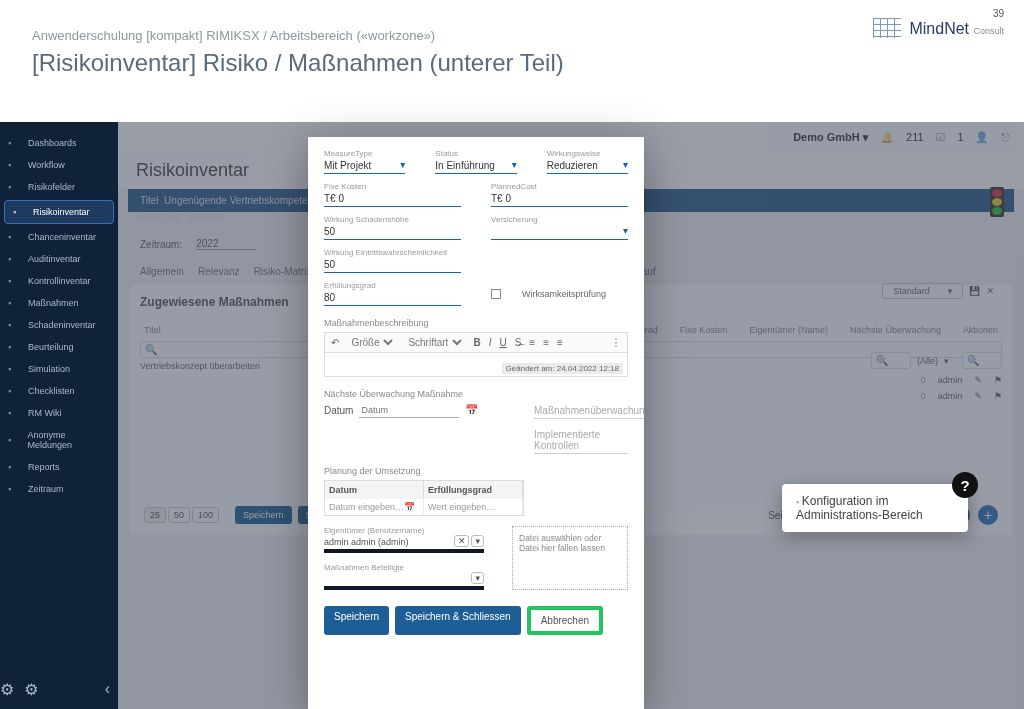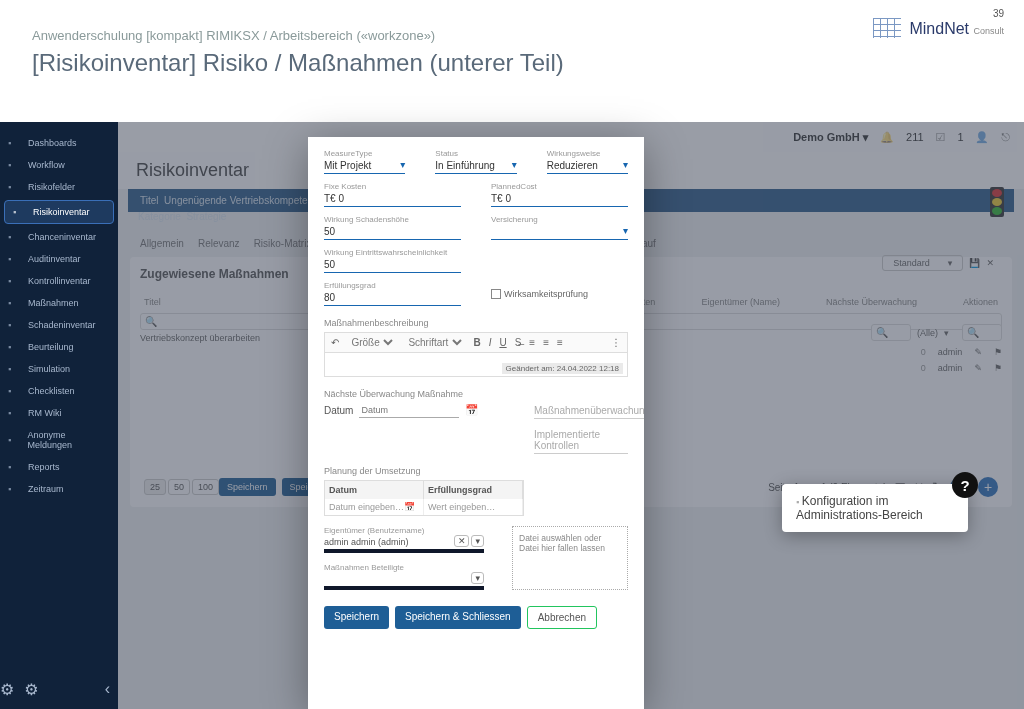--- a/index.html
+++ b/index.html
@@ -37,24 +37,24 @@
 .yearbar { display:flex; align-items:center; gap:14px; padding:8px 22px; font-size:10px; color:#555; opacity:.8; }
 .yearbar .year { border-bottom:1px solid #8aa; width:60px; }
 
 .tabs-row { display:flex; gap:14px; padding:8px 22px; font-size:10px; color:#666; opacity:.75; }
 .card { background:#fff; margin:0 12px; border-radius:4px; padding:10px; opacity:.85; font-size:10px; color:#555; }
 .card .card-title { font-size:12px; font-weight:600; margin-bottom:10px; }
 .card input[type=text] { width:100%; border:1px solid #ddd; border-radius:3px; padding:2px 4px; font-size:10px; }
 
 .table-head { display:flex; gap:30px; padding:6px 4px; font-size:9px; color:#888; }
 .table-head .col { min-width:50px; }
-.table-head .right-cols { margin-left:auto; display:flex; gap:46px; }
+.table-head .right-cols { margin-left:auto; display:flex; gap:22px; }
 .tiny-row { display:flex; align-items:center; gap:6px; font-size:9px; color:#666; padding:3px 0; }
 .pager-bar { display:flex; align-items:center; justify-content:space-between; padding:8px 4px 2px; font-size:10px; }
-.pager-bar .left { display:flex; gap:0; align-items:center; }
+.pager-bar .left { display:flex; gap:16px; align-items:center; }
 .pager-bar .sizes { display:flex; gap:2px; }
 .pager-bar .sizes span { padding:2px 5px; border:1px solid #ccc; border-radius:3px; font-size:9px; }
 .pager-bar .btns { display:flex; gap:6px; }
 .pager-bar .btns .b { background:#1e5e96; color:#fff; font-size:9px; padding:4px 8px; border-radius:3px; cursor:pointer; }
 .pager-bar .btns .b.gh { background:#888; }
 .pager-bar .right { display:flex; gap:8px; align-items:center; }
 .pager-bar .right .circle { width:20px; height:20px; border-radius:50%; background:#1e5e96; color:#fff; display:flex; align-items:center; justify-content:center; font-size:14px; }
 .pager-bar .right .circle.plus { background:#2a70bd; }
 .pager-bar .right .ico-s { color:#666; font-size:12px; }
 
@@ -78,22 +78,22 @@
 .plan-tbl .head div { flex:1; padding:4px; border-right:1px solid #ddd; font-weight:600; }
 .plan-tbl .row { display:flex; }
 .plan-tbl .row div { flex:1; padding:3px 4px; border-right:1px solid #eee; color:#999; display:flex; align-items:center; gap:0; }
 .owner-line { display:flex; gap:28px; margin-top:10px; }
 .owner-line .sel { flex:0 0 140px; border-bottom:4px solid #0f172a; font-size:9px; position:relative; padding:2px 0; }
 .owner-line .sel .acts { position:absolute; right:0; top:0; display:flex; gap:2px; }
 .owner-line .sel .acts span { border:1px solid #bbb; border-radius:3px; padding:0 3px; font-size:9px; }
 .file-drop { flex:1; border:1px dotted #aaa; padding:6px; font-size:8.5px; color:#888; }
 .modal-buttons { display:flex; gap:6px; margin-top:16px; }
 .modal-buttons .mb { background:#1e5e96; color:#fff; padding:5px 10px; border-radius:3px; font-size:10px; cursor:pointer; }
-.modal-buttons .mb.cancel { background:#fff; color:#555; border:1px solid #22c55e; }
-.checkbox { display:flex; align-items:center; gap:3px; font-size:9px; color:#666; }
+.modal-buttons .mb.cancel { background:#fff; color:#555; border:4px solid #22c55e; }
+.checkbox { display:flex; align-items:center; gap:21px; font-size:9px; color:#666; }
 .checkbox .box { width:10px; height:10px; border:1px solid #888; }
 
 .callout { position:absolute; right:56px; top:362px; width:186px; background:#fff; border-radius:4px; padding:10px 14px; box-shadow:0 4px 18px rgba(0,0,0,.3); font-size:12px; color:#444; z-index:6; }
 .callout .q { position:absolute; right:-10px; top:-12px; width:26px; height:26px; border-radius:50%; background:#111; color:#fff; display:flex; align-items:center; justify-content:center; font-weight:700; font-size:15px; }
 .callout::before { content:"▪ "; color:#aaa; font-size:9px; }
 
 .list-standard { position:absolute; right:18px; top:-2px; display:flex; align-items:center; gap:6px; font-size:9px; color:#666; }
 .list-standard .sel { border:1px solid #ccc; padding:2px 10px; border-radius:3px; display:flex; align-items:center; gap:18px; }
 </style>
 </head>
@@ -201,20 +201,24 @@
     <div class="risk-header">
       <span><span>Titel</span>&nbsp;&nbsp;<span>Ungenügende Vertriebskompetenz</span></span>
       <span style="position:absolute;left:10px;top:22px;"><span>Kategorie</span>&nbsp;&nbsp;<span>Strategie</span></span>
       <div class="traffic">
         <span style="background:#d33;"></span>
           <span style="background:#ec3;"></span>
           <span style="background:#3b3;"></span>
       </div>
     </div>
     <div style="height:18px;"></div>
+    <div class="yearbar">
+      <span>Zeitraum:</span>
+      <span class="year">2022</span>
+    </div>
     <div class="tabs-row" id="tabs-row">
         <span>Allgemein</span>
         <span>Relevanz</span>
         <span>Risiko-Matrix</span>
         <span>he/Wirkung</span>
         <span>Externe Kontrolle</span>
         <span>Schadeninventar</span>
         <span>Workflow</span>
         <span>Verlauf</span>
       </div>

